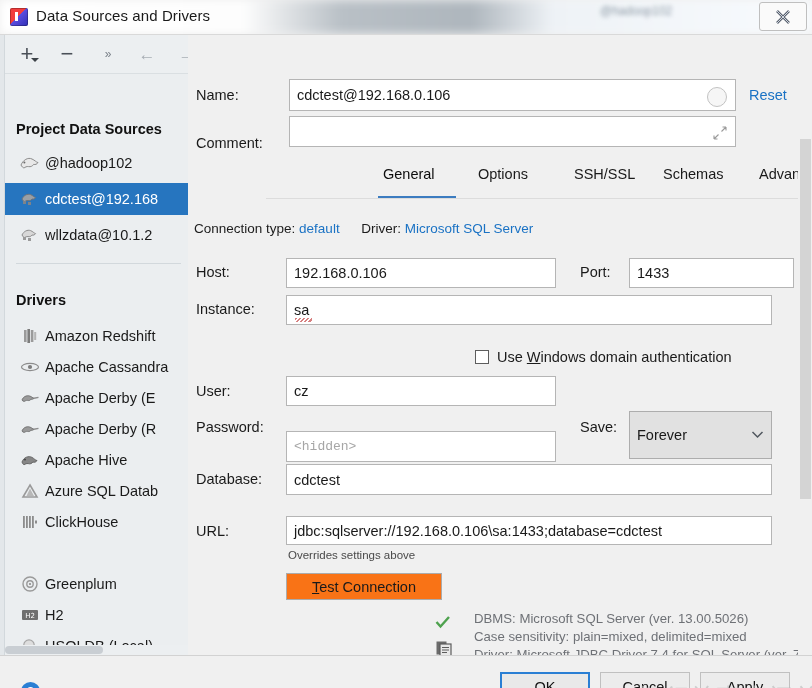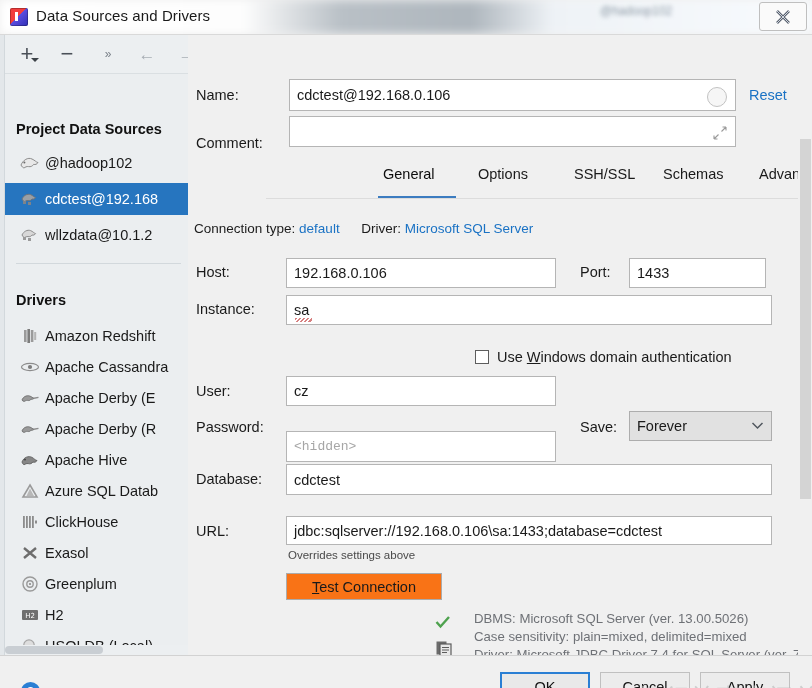--- a/index.html
+++ b/index.html
@@ -267,28 +267,20 @@
           <svg width="18" height="16" viewBox="0 0 18 16">
               <rect x="2" y="2" width="1.8" height="12" fill="#8c8c8c"></rect>
               <rect x="5" y="2" width="1.8" height="12" fill="#8c8c8c"></rect>
               <rect x="8" y="2" width="1.8" height="12" fill="#8c8c8c"></rect>
               <rect x="11" y="2" width="1.8" height="12" fill="#8c8c8c"></rect>
               <rect x="14" y="6.5" width="2" height="3" fill="#8c8c8c"></rect>
             </svg>
         </span>
         <span>ClickHouse</span>
       </div>
-      <div class="drv-item" style="top:502px;">
-        <span class="ico">
-          <svg width="18" height="16" viewBox="0 0 18 16">
-              <path d="M3 3 L15 13 M15 3 L3 13" stroke="#6d6d6d" stroke-width="2.4" fill="none"></path>
-            </svg>
-        </span>
-        <span>Exasol</span>
-      </div>
       <div class="drv-item" style="top:533px;">
         <span class="ico">
           <svg width="18" height="18" viewBox="0 0 18 18">
               <circle cx="9" cy="9" r="7" fill="none" stroke="#9a9a9a" stroke-width="1.4"></circle>
               <circle cx="9" cy="9" r="3.2" fill="none" stroke="#9a9a9a" stroke-width="1.4"></circle>
               <circle cx="9" cy="9" r="1.1" fill="#8c8c8c"></circle>
             </svg>
         </span>
         <span>Greenplum</span>
       </div>
@@ -352,21 +344,21 @@
         <span class="gap"></span>
         <span>Driver:</span>
         <a href="#">Microsoft SQL Server</a>
       </div>
 
       <div class="lbl" style="left:8px;top:229px;">Host:</div>
       <div class="fld" style="left:98px;top:223px;width:270px;height:30px;">
         <span>192.168.0.106</span>
       </div>
       <div class="lbl" style="left:392px;top:229px;">Port:</div>
-      <div class="fld" style="left:441px;top:223px;width:137px;height:30px;">
+      <div class="fld" style="left:441px;top:223px;width:165px;height:30px;">
         <span>1433</span>
       </div>
 
       <div class="lbl" style="left:8px;top:266px;">Instance:</div>
       <div class="fld" style="left:98px;top:260px;width:486px;height:30px;">
         <span>sa</span>
       </div>
       <div class="squig" style="left:107px;top:283px;width:17px;"></div>
 
       <div class="cbrow">
@@ -377,21 +369,21 @@
       <div class="lbl" style="left:8px;top:348px;">User:</div>
       <div class="fld" style="left:98px;top:341px;width:270px;height:30px;">
         <span>cz</span>
       </div>
 
       <div class="lbl" style="left:8px;top:384px;">Password:</div>
       <div class="fld" style="left:98px;top:396px;width:270px;height:31px;">
         <span class="ph">&lt;hidden&gt;</span>
       </div>
       <div class="lbl" style="left:392px;top:384px;">Save:</div>
-      <div class="combo" style="left:441px;top:376px;width:143px;height:30px;">
+      <div class="combo" style="left:441px;top:376px;width:143px;height:48px;">
         <span class="cv">Forever</span>
         <span class="cav">
           <svg width="13" height="9" viewBox="0 0 13 9">
               <path d="M1.5 2 L6.5 7 L11.5 2" stroke="#50575e" stroke-width="1.5" fill="none"></path>
             </svg>
         </span>
       </div>
 
       <div class="lbl" style="left:8px;top:436px;">Database:</div>
       <div class="fld" style="left:98px;top:429px;width:486px;height:31px;">

